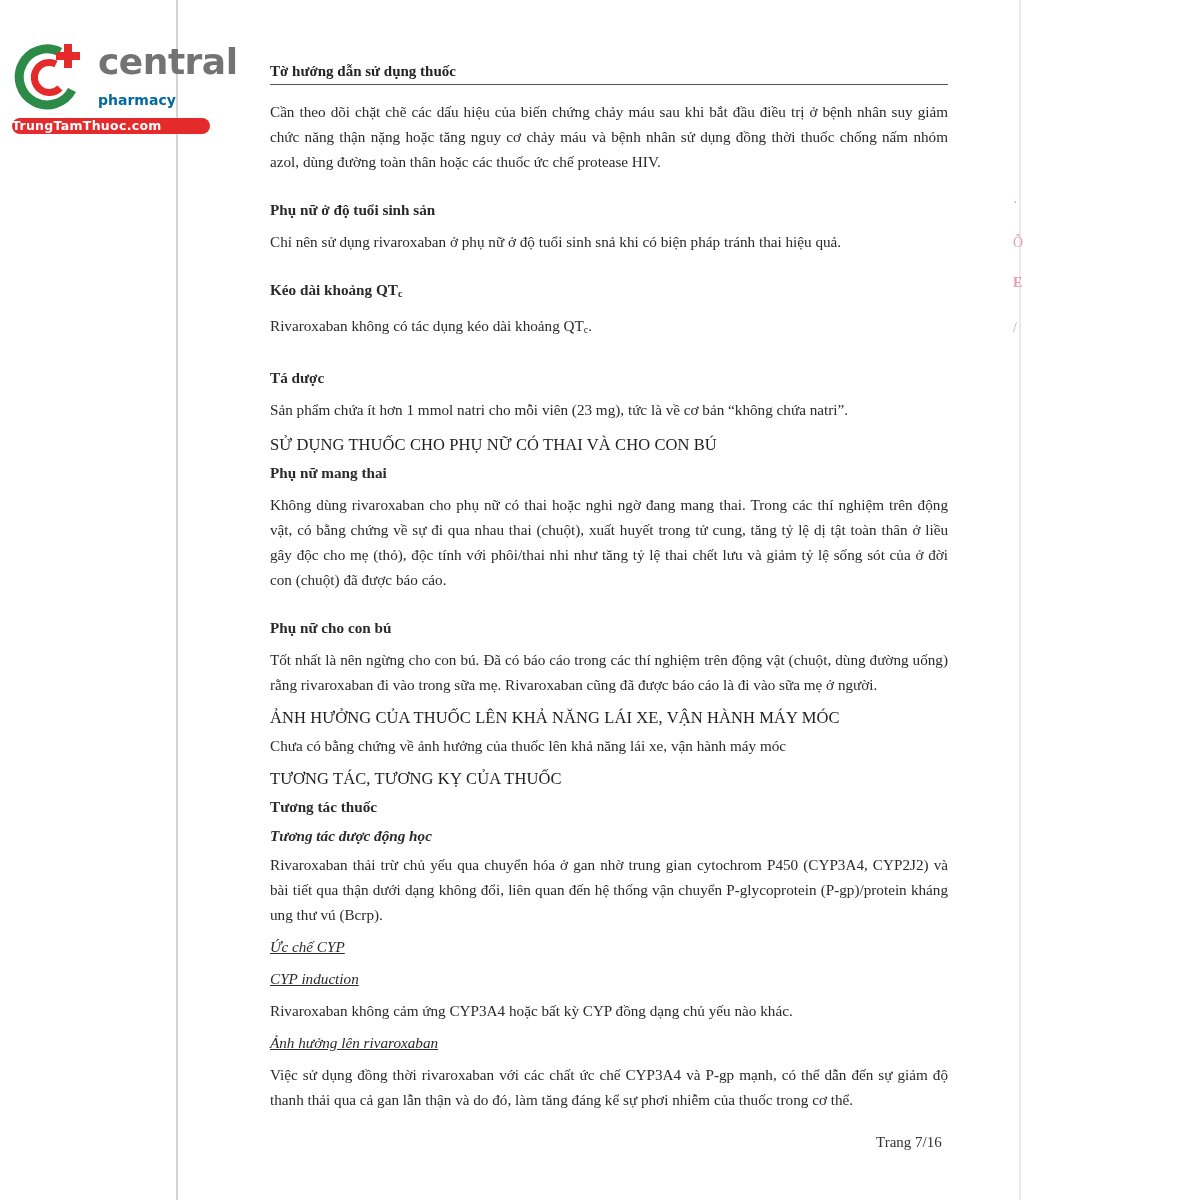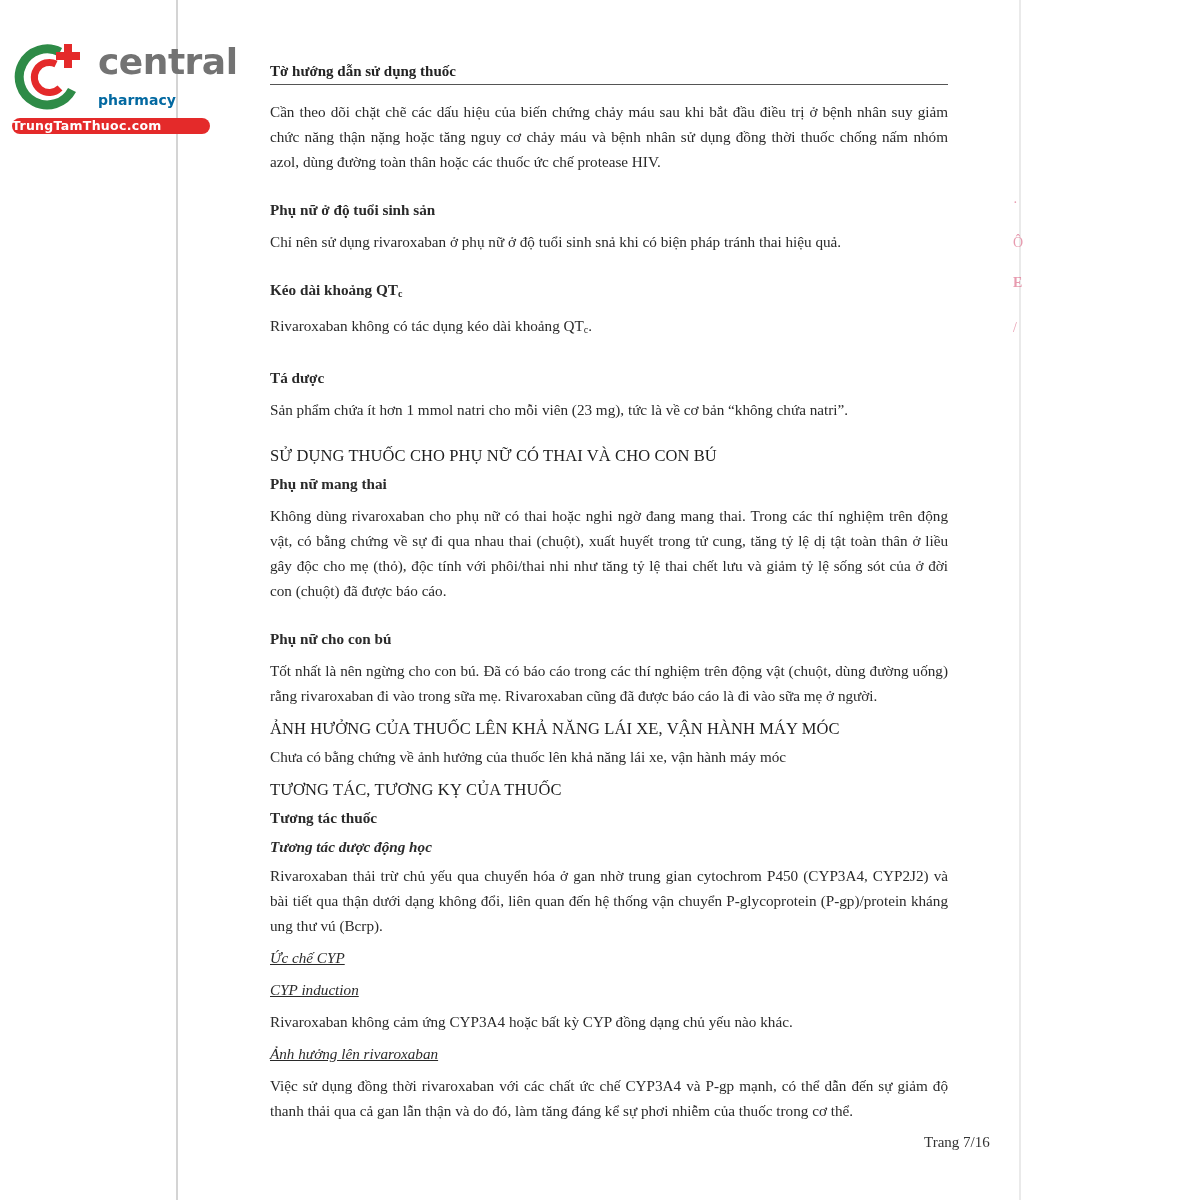--- a/index.html
+++ b/index.html
@@ -23,21 +23,21 @@
   .page { position: absolute; left: 270px; top: 58px; width: 678px; }
   .header-title { font-weight: bold; font-size: 15px; color: #222; height: 26px; line-height: 26px; border-bottom: 1.5px solid #555; margin-bottom: 14px; }
   p { margin: 0; font-size: 15.2px; line-height: 25px; text-align: justify; }
   .sub { font-weight: bold; font-size: 15.2px; line-height: 25px; margin-top: 8px; }
   .body + .sub { margin-top: 23px; }
   .sec { font-weight: normal; font-size: 16.5px; line-height: 26px; margin-top: 8px; margin-bottom: 2px; color: #1e1e1e; letter-spacing: 0.1px; }
   .ital-bold { font-weight: bold; font-style: italic; font-size: 15.2px; line-height: 25px; margin-top: 4px; }
   .ital-u { font-style: italic; text-decoration: underline; font-size: 15.2px; line-height: 25px; margin-top: 7px; }
   .gap { margin-top: 7px; }
   sub { font-size: 10px; vertical-align: -2px; }
-  .footer { position: absolute; left: 924px; top: 1134px; font-size: 15px; color: #333; }
+  .footer { position: absolute; left: 876px; top: 1134px; font-size: 15px; color: #333; }
 </style>
 </head>
 <body>
 
 <div class="left-rule"></div>
 <div class="right-rule"></div>
 <div class="margin-stamp">
   <span style="top:0">·</span>
     <span style="top:40px">Ô</span>
     <span style="top:80px;font-weight:bold;">E</span>
@@ -63,21 +63,21 @@
 
   <div class="sub">Phụ nữ ở độ tuổi sinh sản</div>
   <p class="body gap">Chỉ nên sử dụng rivaroxaban ở phụ nữ ở độ tuổi sinh snả khi có biện pháp tránh thai hiệu quả.</p>
 
   <div class="sub"><span>Kéo dài khoảng QT</span><sub>c</sub></div>
   <p class="body gap"><span>Rivaroxaban không có tác dụng kéo dài khoảng QT</span><sub>c</sub><span>.</span></p>
 
   <div class="sub">Tá dược</div>
   <p class="body gap">Sản phẩm chứa ít hơn 1 mmol natri cho mỗi viên (23 mg), tức là về cơ bản “không chứa natri”.</p>
 
-  <div class="sec" style="margin-top:21px">SỬ DỤNG THUỐC CHO PHỤ NỮ CÓ THAI VÀ CHO CON BÚ</div>
+  <div class="sec" style="margin-top:10px">SỬ DỤNG THUỐC CHO PHỤ NỮ CÓ THAI VÀ CHO CON BÚ</div>
   <div class="sub" style="margin-top:2px">Phụ nữ mang thai</div>
   <p class="body gap">Không dùng rivaroxaban cho phụ nữ có thai hoặc nghi ngờ đang mang thai. Trong các thí nghiệm trên động vật, có bằng chứng về sự đi qua nhau thai (chuột), xuất huyết trong tử cung, tăng tỷ lệ dị tật toàn thân ở liều gây độc cho mẹ (thỏ), độc tính với phôi/thai nhi như tăng tỷ lệ thai chết lưu và giảm tỷ lệ sống sót của ở đời con (chuột) đã được báo cáo.</p>
 
   <div class="sub">Phụ nữ cho con bú</div>
   <p class="body gap">Tốt nhất là nên ngừng cho con bú. Đã có báo cáo trong các thí nghiệm trên động vật (chuột, dùng đường uống) rằng rivaroxaban đi vào trong sữa mẹ. Rivaroxaban cũng đã được báo cáo là đi vào sữa mẹ ở người.</p>
 
   <div class="sec">ẢNH HƯỞNG CỦA THUỐC LÊN KHẢ NĂNG LÁI XE, VẬN HÀNH MÁY MÓC</div>
   <p class="body">Chưa có bằng chứng về ảnh hưởng của thuốc lên khả năng lái xe, vận hành máy móc</p>
 
   <div class="sec">TƯƠNG TÁC, TƯƠNG KỴ CỦA THUỐC</div>

